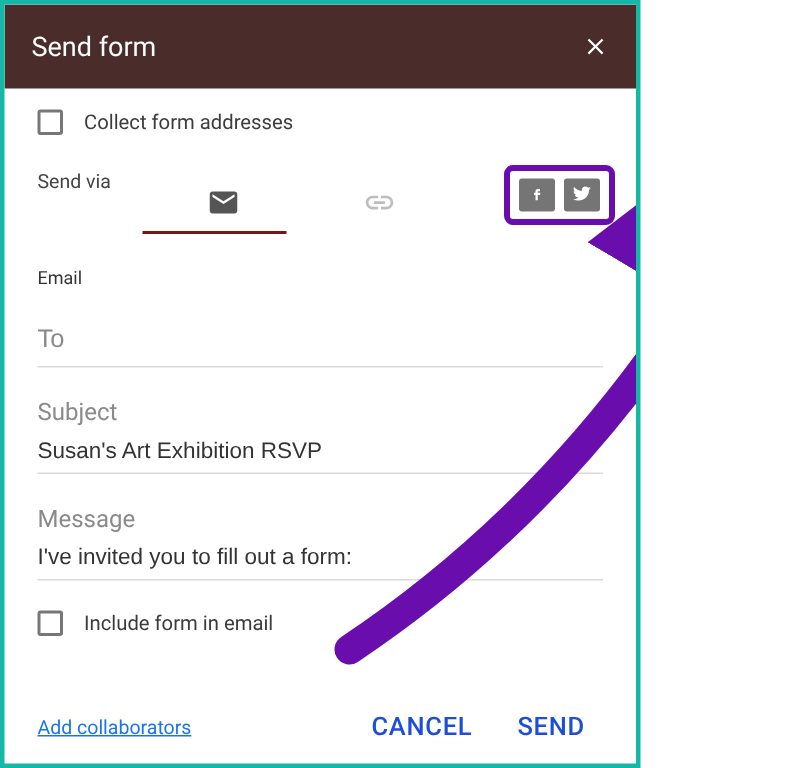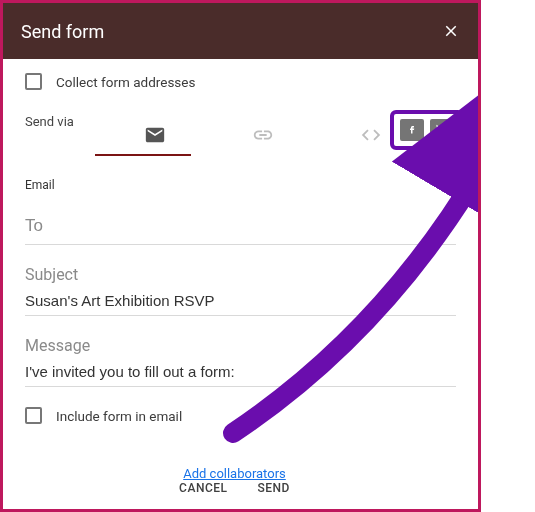--- a/index.html
+++ b/index.html
@@ -1,17 +1,17 @@
 <!DOCTYPE html>
 <html><head>
 <meta charset="utf-8">
 <style>
   * { box-sizing: border-box; margin: 0; padding: 0; }
   html, body { width: 535px; height: 512px; font-family: Roboto, Arial, sans-serif; background: #fff; }
-  .frame { width: 481px; height: 512px; border: 3px solid #be185d; position: relative; background: #fff; overflow: hidden; }
+  .frame { width: 427px; height: 512px; border: 3px solid #14b8a6; position: relative; background: #fff; overflow: hidden; }
   .header {
     background: #4a2c2a; color: #fff; height: 56px; display: flex; align-items: center;
     padding: 0 18px; justify-content: space-between;
   }
   .header-title { font-size: 18px; font-weight: 400; }
   .close-x { color: #fff; cursor: pointer; display: flex; align-items: center; }
   .body { padding: 14px 22px 0 22px; }
   .row { display: flex; align-items: center; }
   .checkbox {
     width: 17px; height: 17px; border: 2px solid #777; border-radius: 2px; display: inline-block;
@@ -39,25 +39,25 @@
   .field-label { font-size: 16px; color: #8a8a8a; display: block; margin-bottom: 4px; }
   .field-input {
     width: 100%; border: none; border-bottom: 1px solid #d9d9d9; font-size: 15px;
     color: #333; padding: 4px 0 6px 0; outline: none; background: transparent;
   }
   .field-input::placeholder { color: #8a8a8a; }
   .to-input { font-size: 17px; padding: 6px 0 8px 0; }
   .include-row { display: flex; align-items: flex-end; margin-top: 4px; }
   .footer {
     display: flex; align-items: center; justify-content: space-between;
-    padding: 0 22px; position: absolute; bottom: 14px; left: 0; right: 12px; flex-direction: column;
+    padding: 0 22px; position: absolute; bottom: 14px; left: 0; right: 12px;
   }
   .link { color: #1a73e8; font-size: 13px; text-decoration: underline; cursor: pointer; }
   .btns { display: flex; gap: 30px; }
-  .btn { font-size: 12px; letter-spacing: 0.5px; color: #404040; cursor: pointer; font-weight: 500; }
+  .btn { font-size: 17px; letter-spacing: 0.5px; color: #1d4ed8; cursor: pointer; font-weight: 500; }
   .arrow-svg { position: absolute; pointer-events: none; }
 </style>
 </head>
 <body>
 
 <div class="frame">
 
   <div class="header">
     <span class="header-title">Send form</span>
     <span class="close-x">

